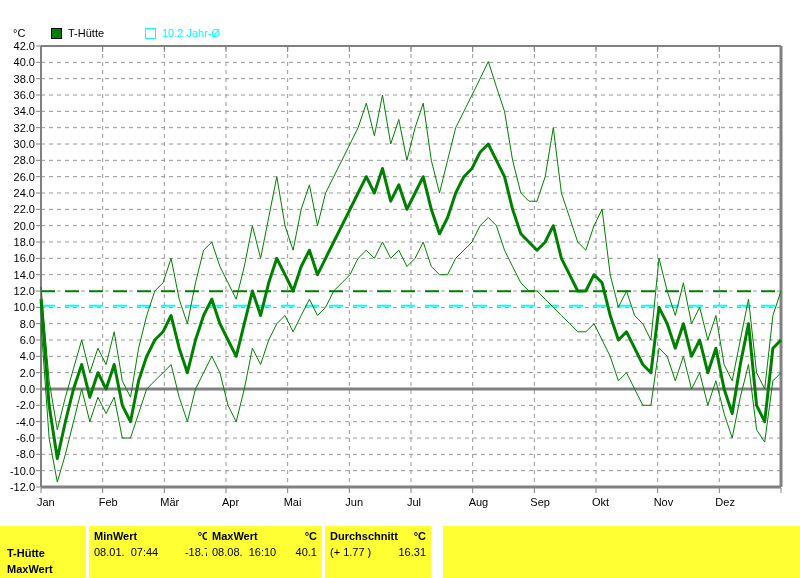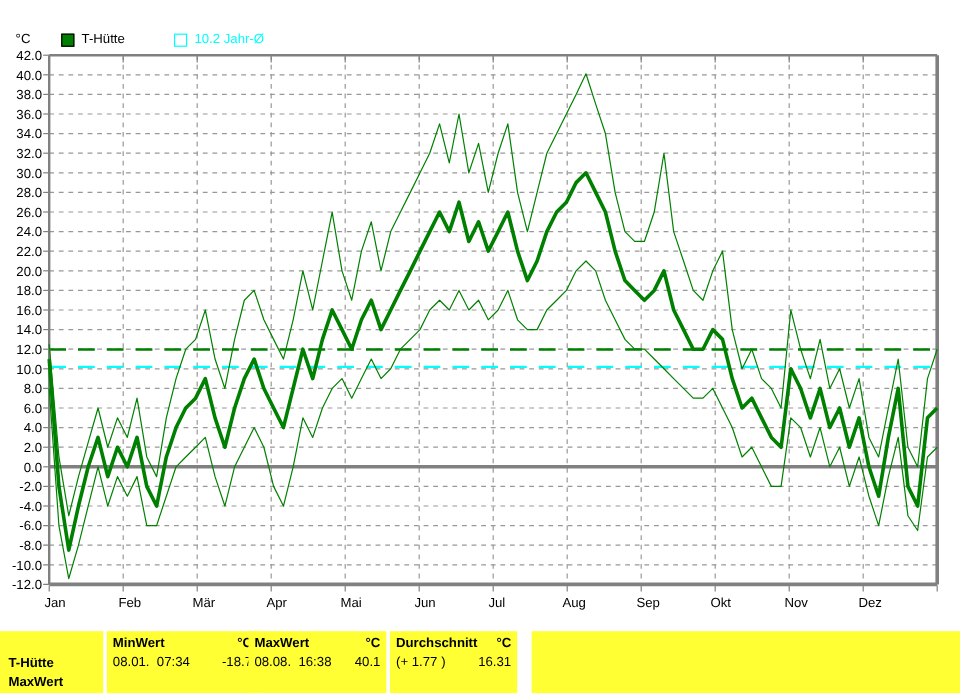--- a/index.html
+++ b/index.html
@@ -194,32 +194,32 @@
       <div class="rowlabel" style="top:21px">T-Hütte</div>
       <div class="rowlabel" style="top:37px">MaxWert</div>
     </div>
 
     <div class="tcol" id="col-min">
       <div class="hdr">
         <span>MinWert</span>
         <span>°C</span>
       </div>
       <div class="val">
-        <span>08.01.  07:34</span>
+        <span>08.01.  07:44</span>
         <span>-18.7</span>
       </div>
     </div>
 
     <div class="tcol" id="col-max">
       <div class="hdr">
         <span>MaxWert</span>
         <span>°C</span>
       </div>
       <div class="val">
-        <span>08.08.  16:38</span>
+        <span>08.08.  16:10</span>
         <span>40.1</span>
       </div>
     </div>
 
     <div class="tcol" id="col-avg">
       <div class="hdr">
         <span>Durchschnitt</span>
         <span>°C</span>
       </div>
       <div class="val">

